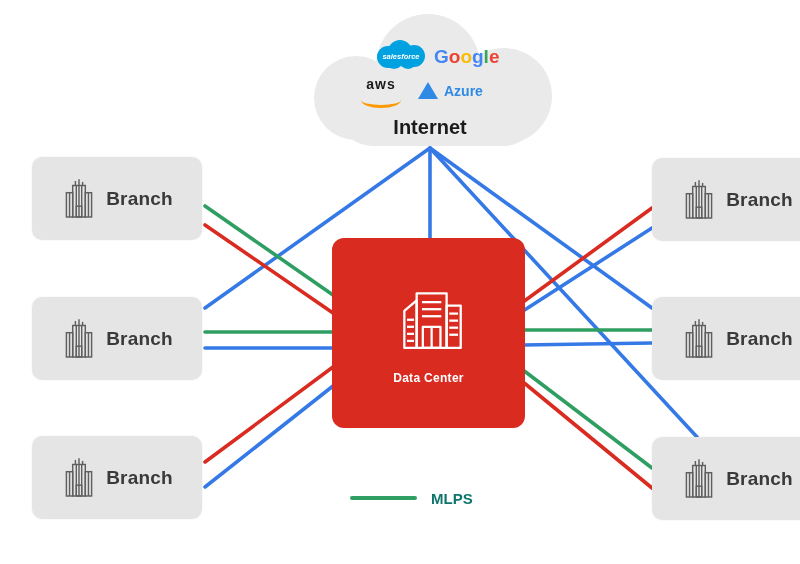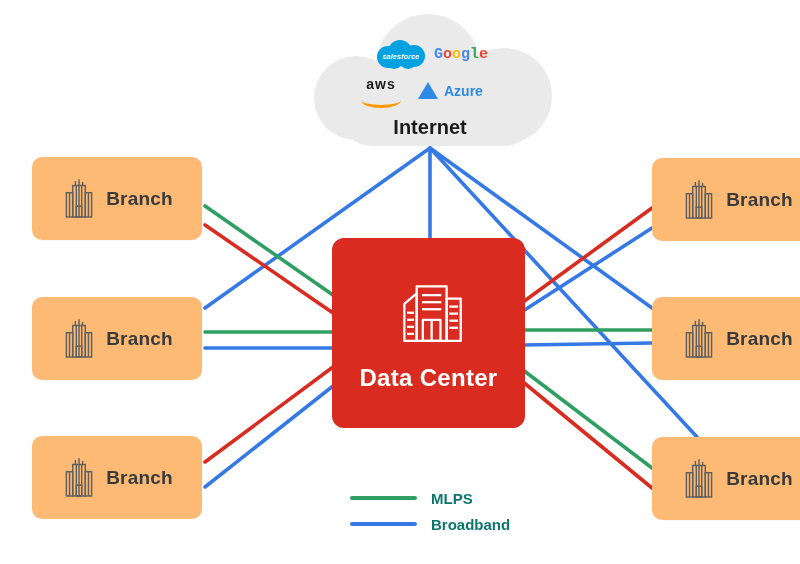--- a/index.html
+++ b/index.html
@@ -1,32 +1,32 @@
 <!DOCTYPE html>
 <html><head>
 <meta charset="utf-8">
 <style>
   html,body{margin:0;padding:0;background:#ffffff;}
   body{font-family:"Liberation Sans", sans-serif;}
   .stage{position:relative;width:800px;height:564px;background:#ffffff;overflow:hidden;}
   .links{position:absolute;left:0;top:0;z-index:1;}
-  .node{position:absolute;background:#fdba74;border-radius:10px;display:flex;align-items:center;
+  .node{position:absolute;background:#e5e5e5;border-radius:10px;display:flex;align-items:center;
         justify-content:center;gap:9px;z-index:3;box-shadow:0 0 0 1px rgba(0,0,0,0.02);}
   .node .blabel{font-size:19px;font-weight:700;color:#3a3a3a;letter-spacing:.2px;}
   .branch{width:170px;height:83px;}
   .dc{position:absolute;left:332px;top:238px;width:193px;height:190px;background:#d92b20;
       border-radius:12px;display:flex;flex-direction:column;align-items:center;justify-content:center;
       gap:16px;z-index:3;}
-  .dc .dclabel{font-size:24px;font-weight:700;color:#ffffff;letter-spacing:.3px;}
+  .dc .dclabel{font-size:12px;font-weight:700;color:#ffffff;letter-spacing:.3px;}
   .cloud{position:absolute;left:300px;top:8px;width:260px;height:142px;z-index:2;}
   .cloud-shape{position:absolute;left:0;top:0;}
   .cloud-label{position:absolute;left:0;top:108px;width:100%;text-align:center;
                font-size:20px;font-weight:800;color:#1b1b1b;}
   .logo-sf{position:absolute;left:72px;top:32px;}
-  .logo-google{position:absolute;left:134px;top:38px;font-size:15px;font-weight:700;letter-spacing:0;font-family:Liberation Mono, monospace;}
+  .logo-google{position:absolute;left:134px;top:38px;font-size:19px;font-weight:700;letter-spacing:0;}
   .logo-aws{position:absolute;left:58px;top:66px;width:46px;text-align:center;}
   .logo-aws .awstext{font-size:14px;font-weight:700;color:#1a1a1a;letter-spacing:1px;line-height:20px;}
   .aws-smile{width:40px;height:13px;border-bottom:3.5px solid #ff9900;border-radius:50%;margin:-2px auto 0 auto;}
   .logo-azure{position:absolute;left:118px;top:74px;display:flex;align-items:center;gap:6px;}
   .azure-tri{width:0;height:0;border-left:10px solid transparent;border-right:10px solid transparent;
              border-bottom:17px solid #2E8AE5;}
   .azure-text{font-size:14px;font-weight:600;color:#2E8AE5;}
   .legend{position:absolute;left:350px;top:490px;z-index:3;}
   .legend-row{display:flex;align-items:center;height:16px;margin-bottom:10px;}
   .legend-line{width:67px;height:4px;border-radius:2px;}
@@ -233,19 +233,15 @@
       </g>
     </svg>
     <span class="blabel">Branch</span>
   </div>
 
   <div class="legend">
     <div class="legend-row">
       <div class="legend-line" style="background:#2f9e62"></div>
       <div class="legend-label">MLPS</div>
     </div>
-    <div class="legend-row">
-      <div class="legend-line" style="background:#3579e6"></div>
-      <div class="legend-label">Broadband</div>
-    </div>
   </div>
 
 </div>
 
 </body></html>

